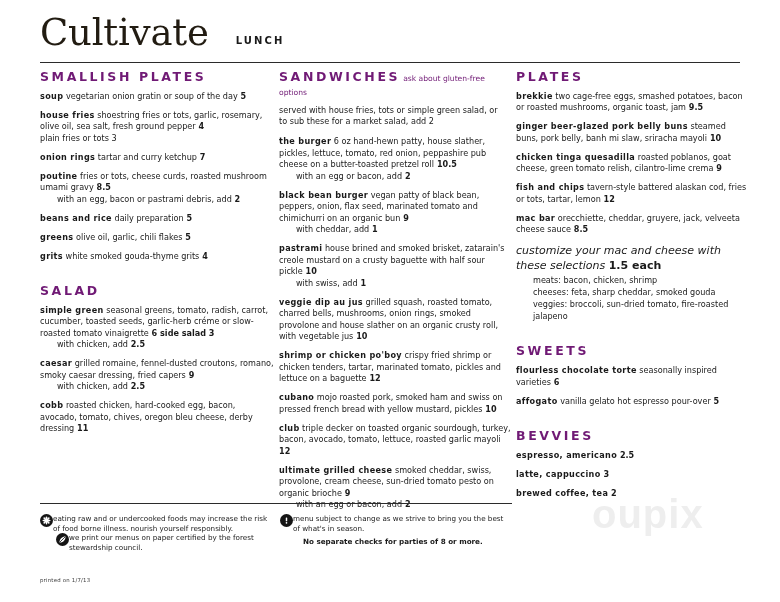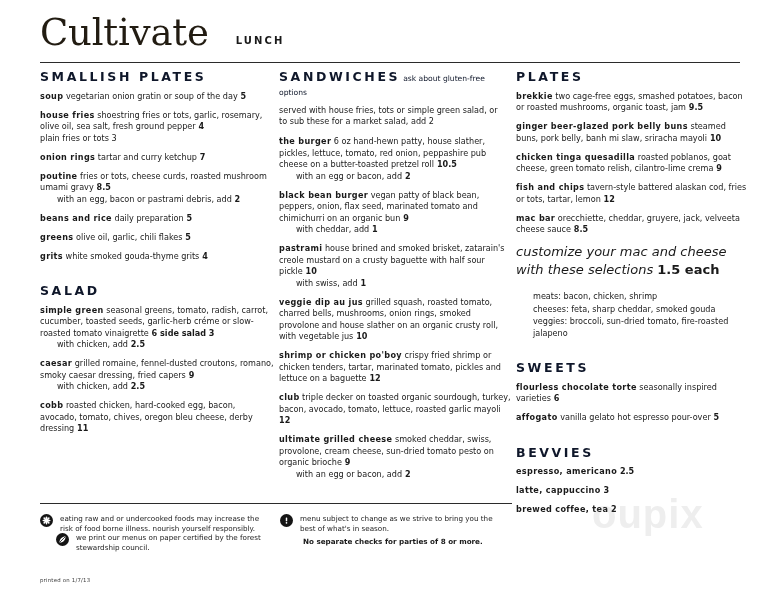--- a/index.html
+++ b/index.html
@@ -74,21 +74,21 @@
   }
   #col1 { left: 40px;  width: 234px; }
   #col2 { left: 279px; width: 232px; }
   #col3 { left: 516px; width: 232px; }
 
   .section-head {
     font-size: 12.5px;
     font-weight: bold;
     letter-spacing: 2.6px;
     margin: 0 0 7px 0;
-    color: #0f172a;
+    color: #701a75;
     line-height: 1.1;
   }
   .section-head .head-note {
     font-weight: normal;
     letter-spacing: 0;
     font-size: 7.6px;
     margin-left: 3px;
   }
   .section-head.spaced-top { margin-top: 22px; }
 
@@ -108,24 +108,24 @@
   .item .pr { font-weight: bold; }
   .addon {
     display: block;
     margin-left: 17px;
     font-size: 8.1px;
     line-height: 1.42;
   }
   .addon .pr { font-weight: bold; }
 
   .note-italic {
-    font-size: 13px;
+    font-size: 11px;
     font-style: italic;
     line-height: 1.4;
-    margin: 0 0 11px 0;
+    margin: 0 0 0 0;
   }
   .note-italic .pr { font-weight: bold; font-style: normal; }
 
   .sub-list {
     margin: 0 0 0 17px;
     padding: 0;
     list-style: none;
   }
   .sub-list li {
     font-size: 8.1px;
@@ -138,21 +138,20 @@
     left: 40px;
     top: 503px;
     width: 472px;
     height: 1px;
     background: #2b2b2b;
   }
   .fnote {
     position: absolute;
     display: flex;
     align-items: flex-start;
-    gap: 7px;
   }
   #fnote-raw  { left: 40px;  top: 514px; width: 232px; }
   #fnote-fsc  { left: 56px;  top: 533px; width: 232px; }
   #fnote-menu { left: 280px; top: 514px; width: 226px; }
   #fnote-checks {
     position: absolute;
     left: 303px;
     top: 537px;
     width: 215px;
     font-size: 7.2px;
@@ -229,20 +228,21 @@
       </div>
 
     <div class="col" id="col2">
         <div class="section-head">SANDWICHES<span class="head-note">ask about gluten-free options</span></div>
         <div class="intro">served with house fries, tots or simple green salad, or to sub these for a market salad, add 2</div>
         <div class="item"><span class="nm">the burger</span> 6 oz hand-hewn patty, house slather, pickles, lettuce, tomato, red onion, peppashire pub cheese on a butter-toasted pretzel roll<span class="pr"> 10.5</span><span class="addon">with an egg or bacon, add<span class="pr"> 2</span></span></div>
         <div class="item"><span class="nm">black bean burger</span> vegan patty of black bean, peppers, onion, flax seed, marinated tomato and chimichurri on an organic bun<span class="pr"> 9</span><span class="addon">with cheddar, add<span class="pr"> 1</span></span></div>
         <div class="item"><span class="nm">pastrami</span> house brined and smoked brisket, zatarain's creole mustard on a crusty baguette with half sour pickle<span class="pr"> 10</span><span class="addon">with swiss, add<span class="pr"> 1</span></span></div>
         <div class="item"><span class="nm">veggie dip au jus</span> grilled squash, roasted tomato, charred bells, mushrooms, onion rings, smoked provolone and house slather on an organic crusty roll, with vegetable jus<span class="pr"> 10</span></div>
         <div class="item"><span class="nm">shrimp or chicken po'boy</span> crispy fried shrimp or chicken tenders, tartar, marinated tomato, pickles and lettuce on a baguette<span class="pr"> 12</span></div>
+        <div class="item"><span class="nm">cubano</span> mojo roasted pork, smoked ham and swiss on pressed french bread with yellow mustard, pickles<span class="pr"> 10</span></div>
         <div class="item"><span class="nm">club</span> triple decker on toasted organic sourdough, turkey, bacon, avocado, tomato, lettuce, roasted garlic mayoli<span class="pr"> 12</span></div>
         <div class="item"><span class="nm">ultimate grilled cheese</span> smoked cheddar, swiss, provolone, cream cheese, sun-dried tomato pesto on organic brioche<span class="pr"> 9</span><span class="addon">with an egg or bacon, add<span class="pr"> 2</span></span></div>
       </div>
 
     <div class="col" id="col3">
         <div class="section-head">PLATES</div>
         <div class="item"><span class="nm">brekkie</span> two cage-free eggs, smashed potatoes, bacon or roasted mushrooms, organic toast, jam<span class="pr"> 9.5</span></div>
         <div class="item"><span class="nm">ginger beer-glazed pork belly buns</span> steamed buns, pork belly, banh mi slaw, sriracha mayoli<span class="pr"> 10</span></div>
         <div class="item"><span class="nm">chicken tinga quesadilla</span> roasted poblanos, goat cheese, green tomato relish, cilantro-lime crema<span class="pr"> 9</span></div>
         <div class="item"><span class="nm">fish and chips</span> tavern-style battered alaskan cod, fries or tots, tartar, lemon<span class="pr"> 12</span></div>

